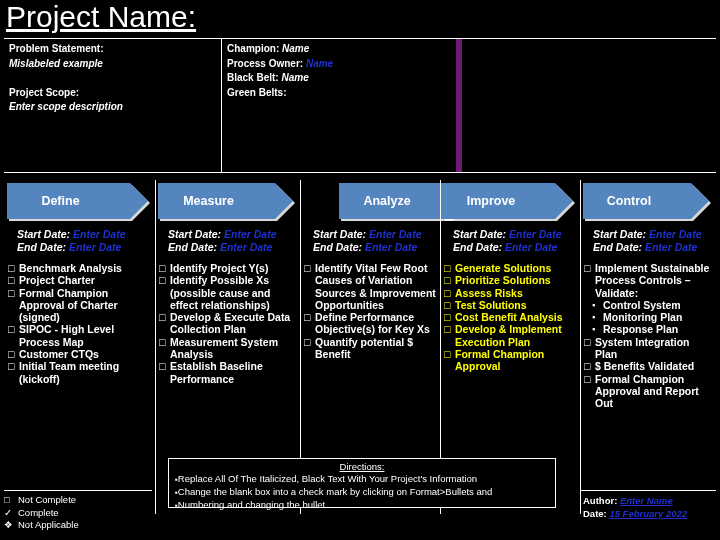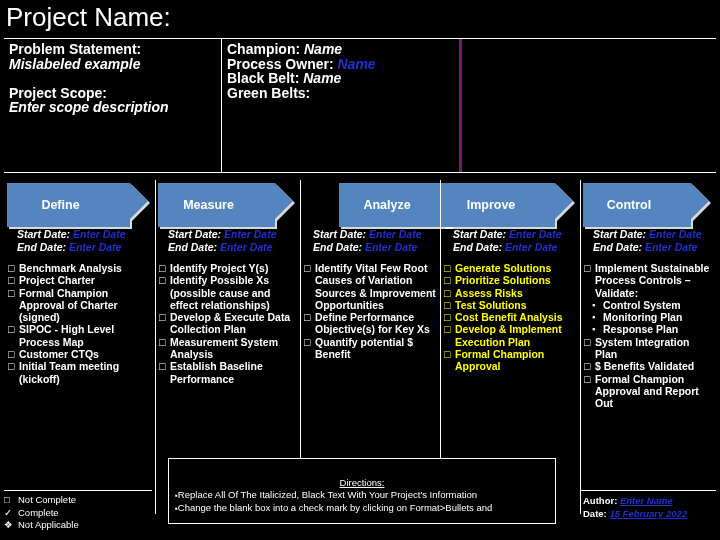--- a/index.html
+++ b/index.html
@@ -8,54 +8,55 @@
     width:720px;height:540px;
     background:#000000;
     color:#ffffff;
     font-family:"Liberation Sans", sans-serif;
     overflow:hidden;
     position:relative;
   }
   
   #project-title{
     position:absolute;left:6px;top:2px;
-    font-size:26px;line-height:30px;
+    font-size:30px;line-height:30px;
     color:#ffffff;font-weight:400;
     letter-spacing:0px;
     white-space:nowrap;
+    text-decoration:underline;
   }
   
   #header-band{
     position:absolute;left:4px;top:38px;width:712px;height:135px;
     border-top:1px solid #ffffff;
     border-bottom:1px solid #ffffff;
     box-sizing:border-box;
     display:flex;
   }
   .hdr-col{
     box-sizing:border-box;
     padding:3px 0 0 5px;
-    font-size:14px;line-height:14.5px;
+    font-size:10px;line-height:14.5px;
   }
   #hdr-col-problem{width:218px;border-right:1px solid #ffffff;}
-  #hdr-col-roles{width:240px;border-right:3px solid #701a75;}
+  #hdr-col-roles{width:240px;border-right:6px solid #701a75;}
   #hdr-col-metrics{width:254px;}
   .hdr-line{white-space:nowrap;font-weight:bold;}
   .ital-white{font-style:italic;font-weight:bold;color:#ffffff;}
   .ital-blue{font-style:italic;font-weight:bold;color:#1f2fd0;}
   .spacer-line{height:14.5px;}
   
   #phase-row{
     position:absolute;left:4px;top:180px;width:712px;height:44px;
     display:flex;
   }
   .phase-cell{position:relative;height:44px;}
   .arrow{
     position:absolute;left:3px;top:3px;
-    height:44px;
+    height:36px;
     background:#5585BE;
     display:flex;align-items:center;justify-content:center;
     font-size:12.5px;font-weight:bold;color:#ffffff;
     box-shadow:2px 2px 0 rgba(255,255,255,0.85);
   }
   .arrow .alabel{position:relative;left:-8px;}
   .arrow::after{
     content:"";position:absolute;right:-18px;top:0;
     width:0;height:0;
     border-top:18px solid transparent;
@@ -103,25 +104,25 @@
     display:flex;align-items:flex-start;
     padding-left:8px;
   }
   .sub-bullet{flex:0 0 auto;width:11px;font-size:9px;line-height:12.3px;}
   .vdiv{
     position:absolute;top:180px;width:0;
     border-left:1px solid #ffffff;
   }
   
   #directions-box{
-    position:absolute;left:168px;top:458px;width:388px;height:66px;
+    position:absolute;left:168px;top:458px;width:388px;height:50px;
     border:1px solid #ffffff;
     box-sizing:border-box;
     background:#000000;
-    padding:18px 6px 0 6px;
+    padding:2px 6px 0 6px;
     font-size:9.5px;line-height:12px;
   }
   #directions-title{
     text-align:center;text-decoration:underline;
     font-size:9.5px;margin-bottom:0px;
   }
   .dir-line{white-space:nowrap;}
   .dir-bullet{font-size:8px;}
   
   #legend{
@@ -362,20 +363,23 @@
 <div class="vdiv" style="left:580px;height:334px;"></div>
 
 <div id="directions-box">
   <div id="directions-title">Directions:</div>
   <div class="dir-line">
     <span class="dir-bullet">▪</span><span>Replace All Of The Italicized, Black Text With Your Project's Information</span>
   </div>
   <div class="dir-line">
     <span class="dir-bullet">▪</span><span>Change the blank box into a check mark by clicking on Format&gt;Bullets and</span>
   </div>
+  <div class="dir-line">
+    <span class="dir-bullet">▪</span><span>Numbering and changing the bullet.</span>
+  </div>
 </div>
 
 <div id="legend-rule"></div>
 <div id="legend">
   <div class="legend-item">
     <span class="legend-gl">□</span>
     <span>Not Complete</span>
   </div>
   <div class="legend-item">
     <span class="legend-gl">✓</span>

